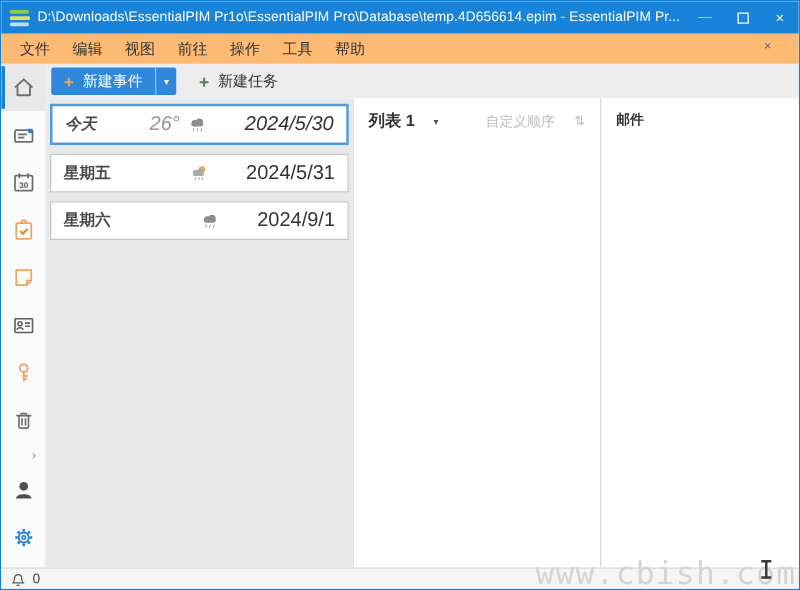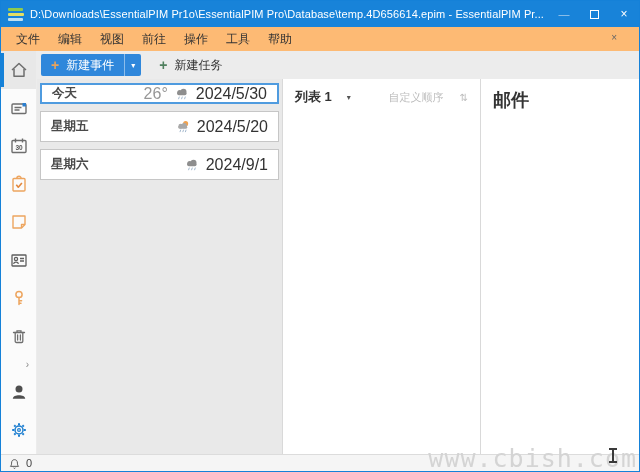--- a/index.html
+++ b/index.html
@@ -37,33 +37,33 @@
   .btn-new-event{display:flex;align-items:stretch;height:22px;background:#2f87db;border-radius:2px;color:#fff;font-size:12px;overflow:hidden;}
   .btn-main{display:flex;align-items:center;gap:7px;padding:0 10px;}
   .plus-orange{color:#e9a35c;font-size:14px;font-weight:bold;line-height:1;}
   .btn-arrow{width:17px;display:flex;align-items:center;justify-content:center;border-left:1px solid rgba(255,255,255,.45);font-size:8px;}
   .btn-new-task{display:flex;align-items:center;gap:7px;font-size:12px;color:#333;padding:0 4px;}
   .plus-green{color:#50805e;font-size:14px;font-weight:bold;line-height:1;}
   
   .content{flex:1;display:flex;min-height:0;background:#fff;}
   .events-col{flex:0 0 245px;background:#e9e9e9;padding:4px 3px 0 3px;}
   .day-card{background:#fff;border:1px solid #c6c6c6;height:31px;margin-bottom:7px;display:flex;align-items:center;padding:0 10px;}
-  .day-card.selected{border:2px solid #4f9bdf;height:21px;}
+  .day-card.selected{border:2px solid #4f9bdf;height:33px;font-style:italic;}
   .day-name{font-weight:bold;font-size:12.5px;color:#4a4a4a;flex:1;}
   .day-right{display:flex;align-items:center;gap:5px;font-size:16px;}
   .temp{color:#979797;}
-  .date{color:#333;}
+  .date{color:#333;margin-left:24px;}
   .list-col{flex:1;background:#fff;border-left:1px solid #d9d9d9;padding:9px 12px;min-width:0;}
   .list-header{display:flex;justify-content:space-between;align-items:center;}
   .list-title{font-size:13px;font-weight:bold;color:#333;display:flex;align-items:center;gap:15px;}
   .caret{font-size:8px;color:#555;font-weight:normal;}
   .sort-ctl{font-size:11px;color:#bcbcbc;display:flex;align-items:center;gap:16px;}
   .sort-glyph{font-size:10px;}
   .mail-col{flex:0 0 159px;background:#fff;border-left:1px solid #d9d9d9;padding:9px 12px;}
-  .mail-title{font-size:18px;font-weight:bold;color:#333;}
+  .mail-title{font-size:11px;font-weight:bold;color:#333;}
   
   .statusbar{flex:0 0 17px;background:#f5f5f5;border-top:1px solid #dcdcdc;display:flex;align-items:center;padding:0 7px;gap:5px;font-size:11px;color:#444;}
   
   .watermark{position:absolute;right:2px;bottom:0;font-size:25px;line-height:24px;color:#d4d4d4;letter-spacing:1px;font-family:"DejaVu Sans Mono",monospace;pointer-events:none;}
   .cursor-ibeam{position:absolute;right:22px;bottom:8px;width:8px;height:15px;}
   .cursor-ibeam::before{content:"";position:absolute;left:3px;top:0;bottom:0;width:2px;background:#3a3a3a;}
   .cursor-ibeam::after{content:"";position:absolute;left:0;right:0;top:0;height:2px;background:#3a3a3a;box-shadow:0 13px 0 #3a3a3a;}
   svg{display:block;}
 </style>
 </head>
@@ -210,21 +210,21 @@
             <span class="day-right">
               <svg width="18" height="14" viewBox="0 0 24 18">
                 <circle cx="15.5" cy="4.5" r="3.4" fill="#f0a24f"></circle>
                 <g fill="#a9a9a9">
                     <circle cx="9" cy="8" r="3.2"></circle>
                     <circle cx="13.5" cy="7.2" r="3.6"></circle>
                     <rect x="5.8" y="7" width="11.8" height="4.4" rx="2.2"></rect>
                   </g>
                 <path d="M9 12.6 l-1.1 3.2 M12.8 12.6 l-1.1 3.2 M16.2 12.6 l-1.1 3.2" stroke="#8fa9c2" stroke-width="1.1" fill="none"></path>
               </svg>
-              <span class="date">2024/5/20</span>
+              <span class="date">2024/5/31</span>
             </span>
           </div>
           <div class="day-card">
             <span class="day-name">星期六</span>
             <span class="day-right">
               <svg width="18" height="14" viewBox="0 0 24 18">
                 <g fill="#8e8e8e">
                     <circle cx="9" cy="7" r="3.4"></circle>
                     <circle cx="14" cy="6" r="4"></circle>
                     <rect x="5.6" y="6" width="12.5" height="4.6" rx="2.3"></rect>

